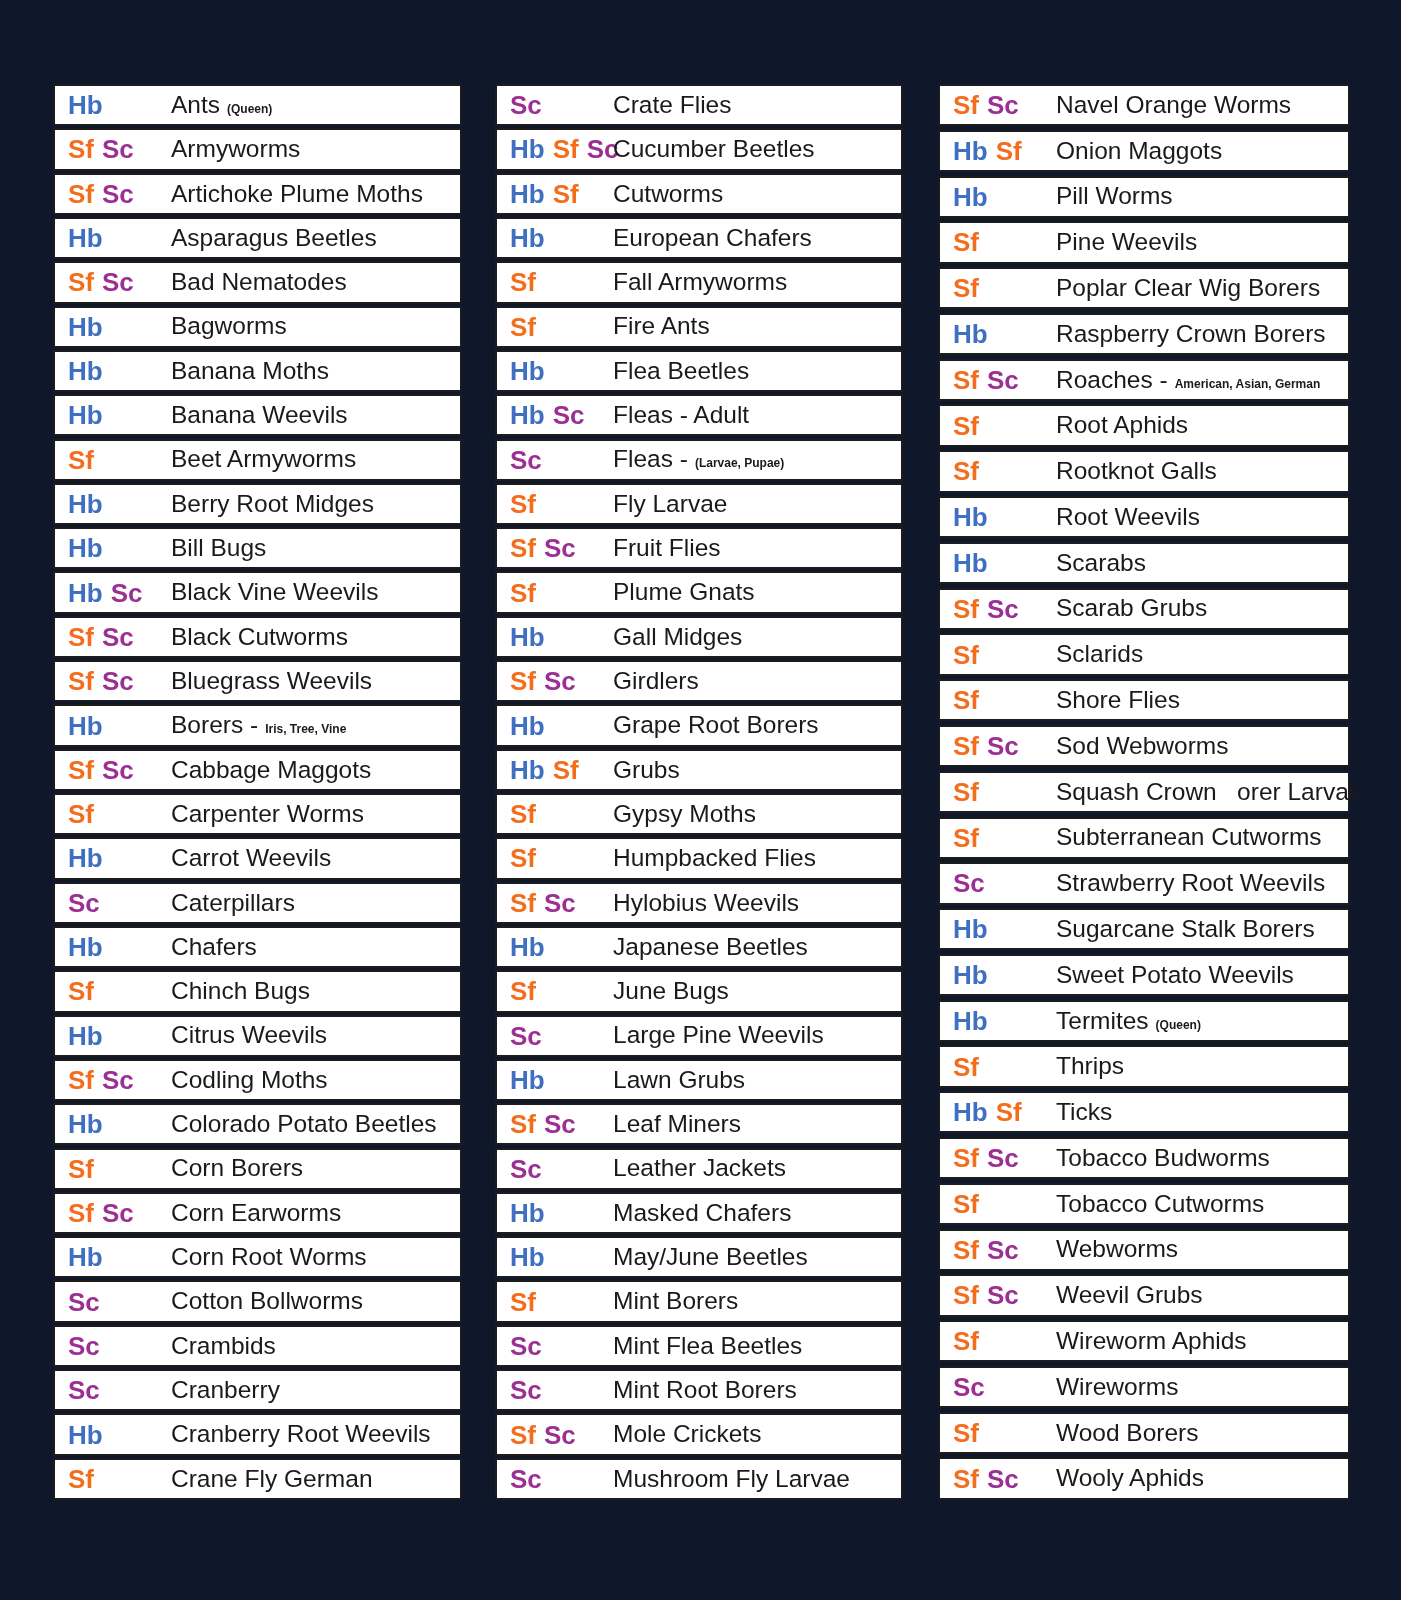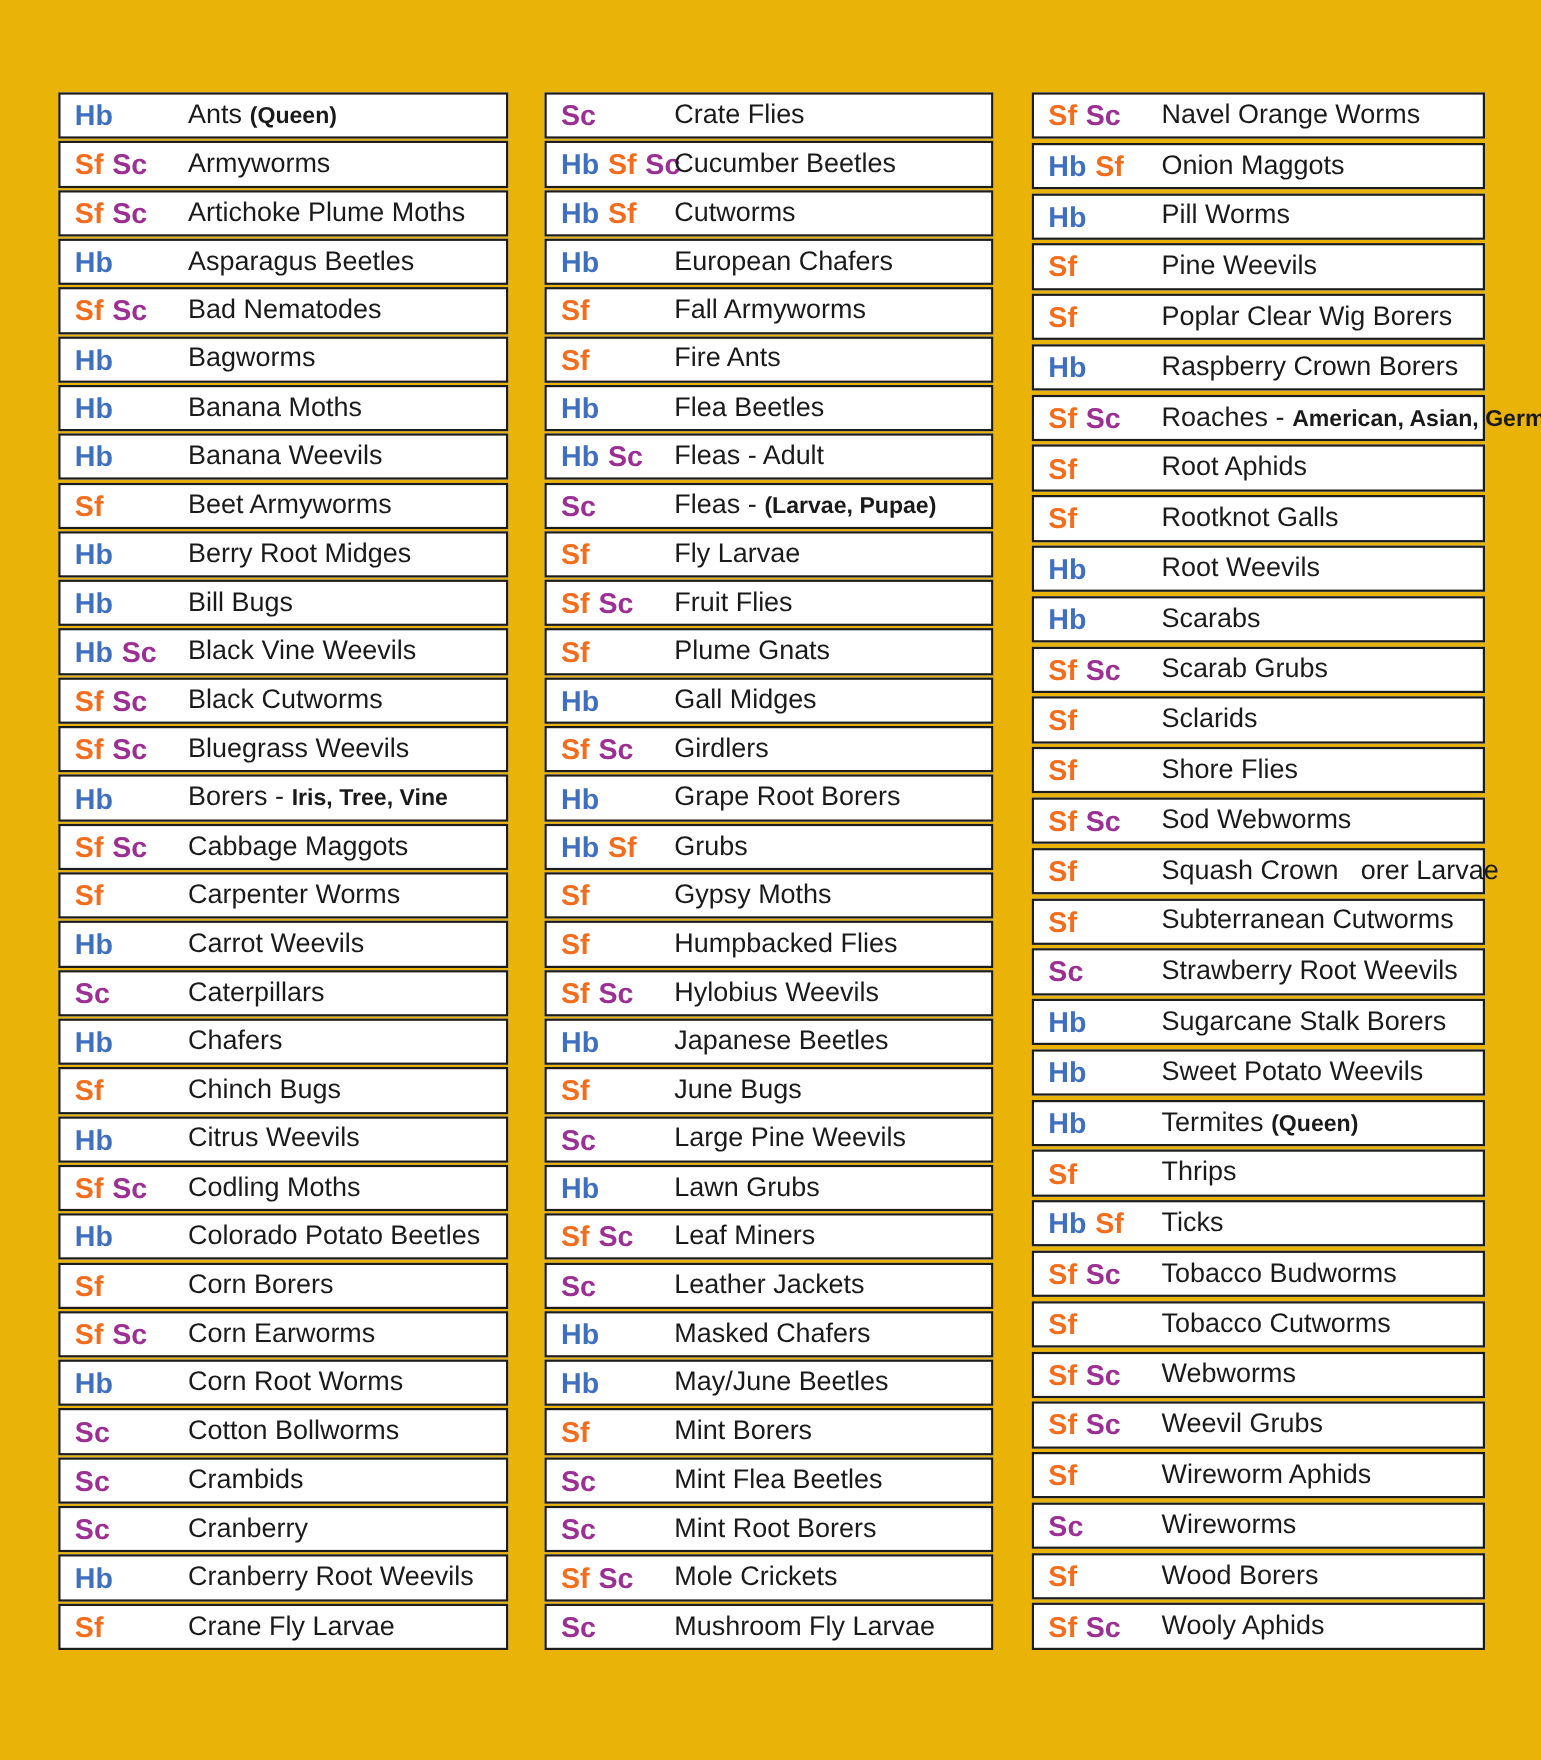--- a/index.html
+++ b/index.html
@@ -5,21 +5,21 @@
   html, body {
     margin: 0;
     padding: 0;
     background: #ffffff;
     font-family: "Liberation Sans", sans-serif;
   }
   .page {
     position: relative;
     width: 1401px;
     height: 1600px;
-    background: #eab308;
+    background: #0f172a;
     overflow: hidden;
   }
   .board {
     position: absolute;
     top: 84px;
     left: 0;
     width: 1401px;
     height: 1416px;
   }
   .col {
@@ -61,21 +61,21 @@
     display: flex;
     align-items: baseline;
     line-height: 1;
   }
   .name {
     font-size: 24.5px;
     color: #1a1a1a;
     white-space: pre;
   }
   .suffix {
-    font-size: 21px;
+    font-size: 12px;
     color: #1a1a1a;
     margin-left: 7px;
     white-space: pre;
     font-weight: 600;
   }
   .footer-row {
     background: #dbdbde;
     justify-content: center;
   }
   .footer-label {
@@ -282,21 +282,21 @@
         <div class="row">
           <span class="codes">
             <span class="code" style="color: rgb(62, 111, 192);">Hb</span>
           </span>
           <span class="name-wrap"><span class="name">Cranberry Root Weevils</span></span>
         </div>
         <div class="row">
           <span class="codes">
             <span class="code" style="color: rgb(243, 109, 29);">Sf</span>
           </span>
-          <span class="name-wrap"><span class="name">Crane Fly Larvae</span></span>
+          <span class="name-wrap"><span class="name">Crane Fly German</span></span>
         </div>
       </div>
     <div class="col col-1">
         <div class="row">
           <span class="codes">
             <span class="code" style="color: rgb(155, 47, 147);">Sc</span>
           </span>
           <span class="name-wrap"><span class="name">Crate Flies</span></span>
         </div>
         <div class="row">

